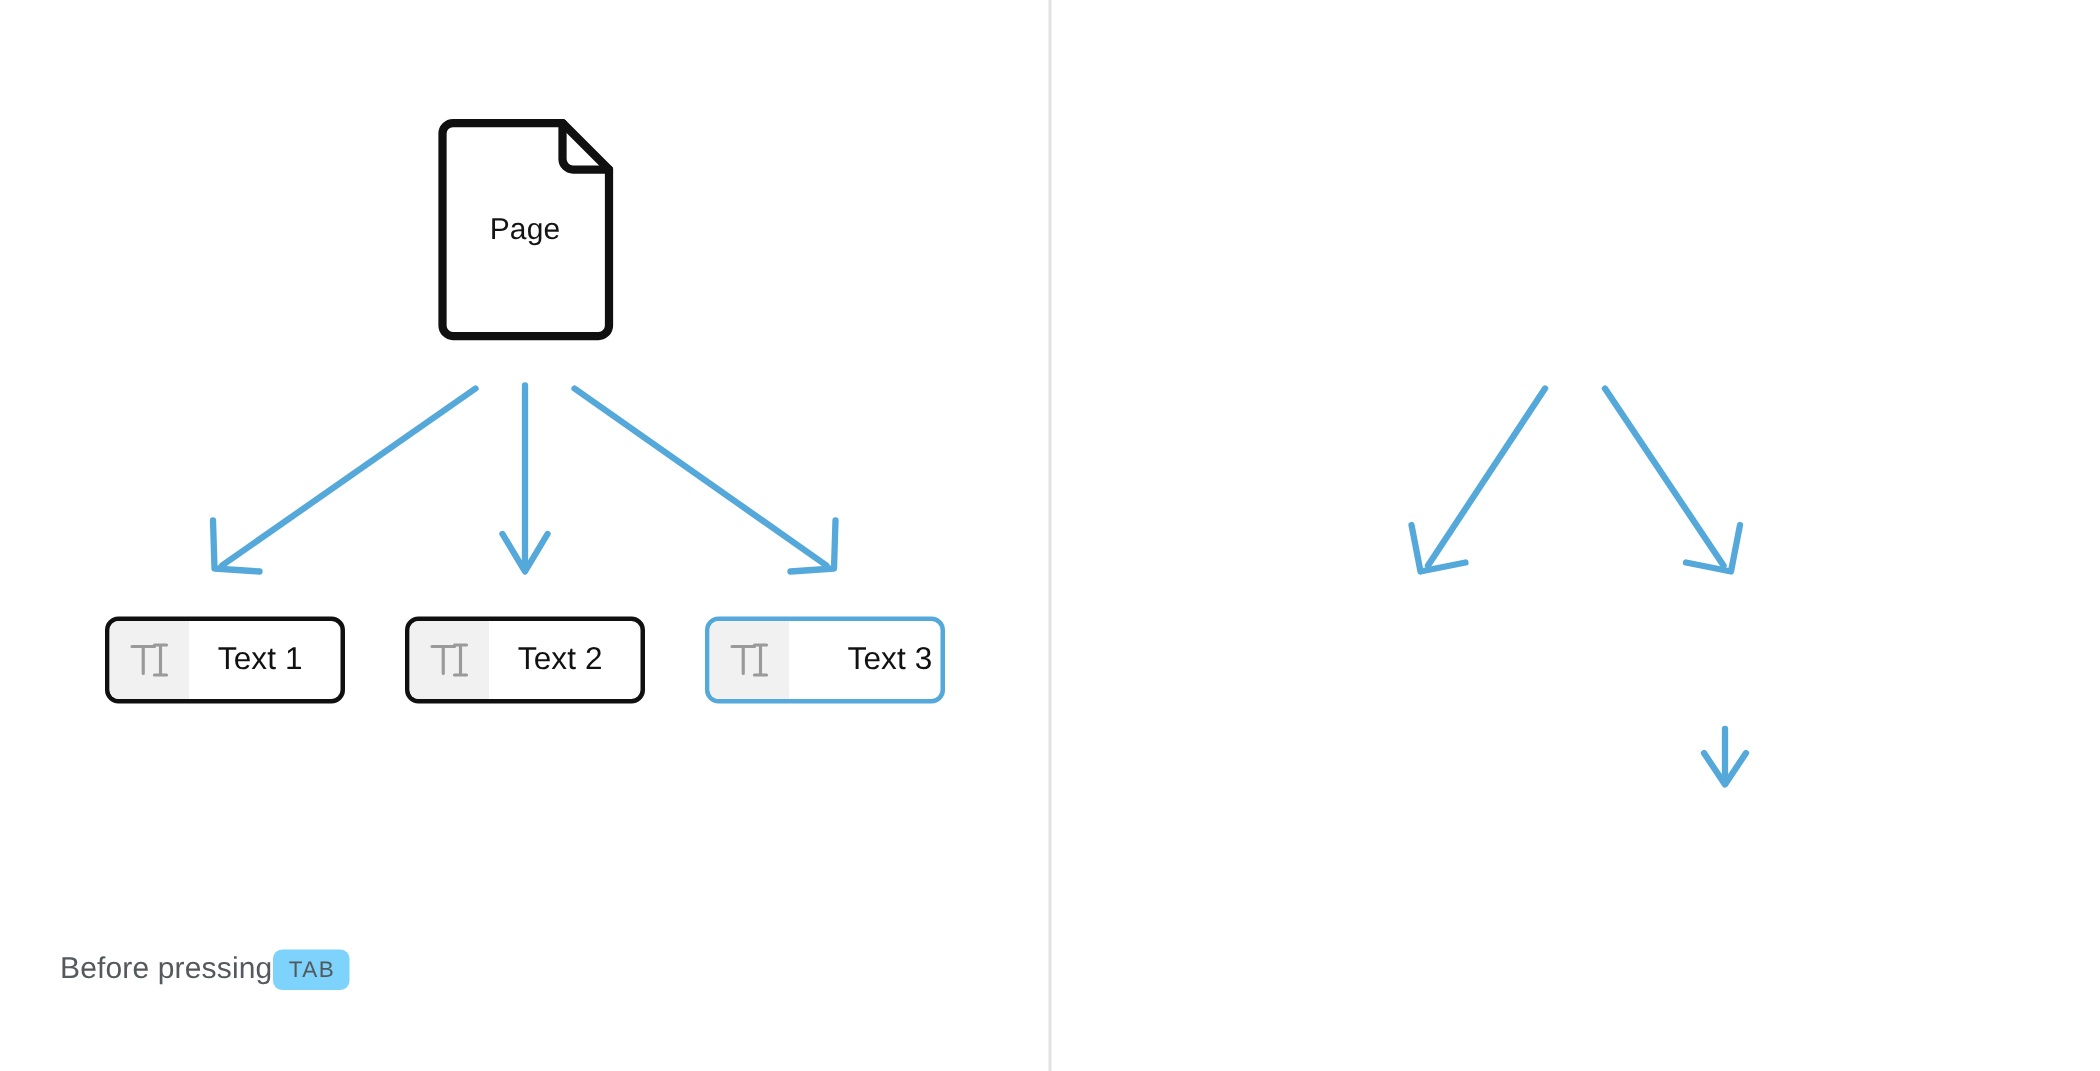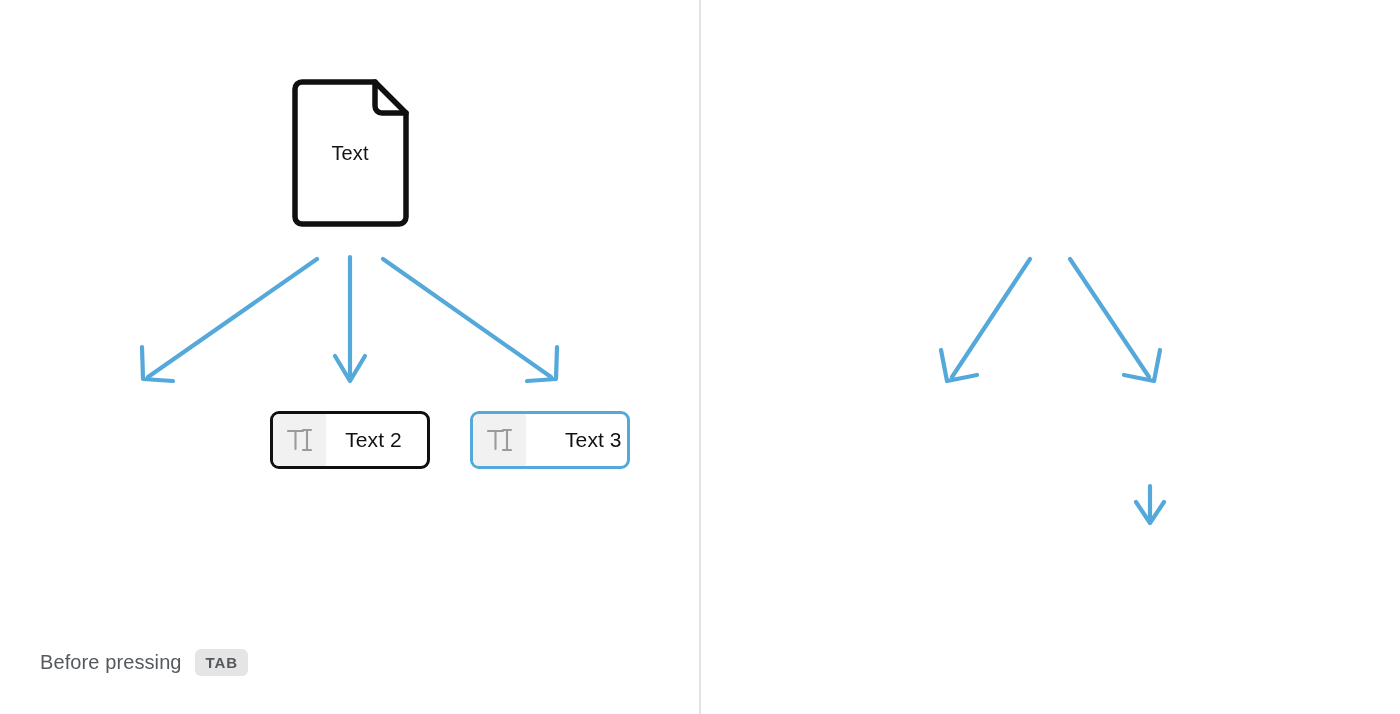--- a/index.html
+++ b/index.html
@@ -115,36 +115,35 @@
     fill: none;
     stroke: #54a8da;
     stroke-width: 4.2;
     stroke-linecap: round;
     stroke-linejoin: round;
   }
 
   
   .caption {
     position: absolute;
-    bottom: 38px;
-    display: flex;
-    align-items: center;
-    gap: 13px;
+    bottom: 54px;
+    display: flex;
+    align-items: center;
   }
   .caption-text {
     font-size: 20px;
     color: #55595d;
     letter-spacing: 0.1px;
   }
   .kbd {
-    background: #e5e5e5;
+    background: #7dd3fc;
     color: #54585c;
     border-radius: 6px;
     font-size: 15px;
-    font-weight: bold;
+    font-weight: normal;
     letter-spacing: 0.9px;
     padding: 6px 10px 6px 11px;
     line-height: 1;
   }
 </style>
 </head>
 <body>
 
 <div class="stage">
 
@@ -160,23 +159,32 @@
 
       <path class="arrow-path" d="M383,259 L551,377"></path>
       <path class="arrow-path" d="M557,347 L556,379 L527,381"></path>
     </svg>
 
     <div class="page-node" style="left:290px; top:78px;">
       <svg width="120" height="150" viewBox="0 0 120 150">
         <path d="M5,11 a7,7 0 0 1 7,-7 L85,4 L116,35 L116,139 a7,7 0 0 1 -7,7 L12,146 a7,7 0 0 1 -7,-7 Z" fill="#ffffff" stroke="#101010" stroke-width="5.5" stroke-linejoin="round"></path>
         <path d="M85,4 L85,28 a7,7 0 0 0 7,7 L116,35" fill="none" stroke="#101010" stroke-width="5.5" stroke-linejoin="round" stroke-linecap="round"></path>
       </svg>
-      <div class="page-label">Text</div>
-    </div>
-
+      <div class="page-label">Page</div>
+    </div>
+
+    <div class="text-node" style="left:70px; top:411px; width:160px;">
+      <span class="node-icon">
+        <svg width="30" height="26" viewBox="0 0 30 26">
+          <path d="M3,4 L18,4 M10.5,4 L10.5,22" fill="none" stroke="#9a9a9a" stroke-width="2.1" stroke-linecap="round"></path>
+          <path d="M18,3 L26,3 M18,23 L26,23 M22,3 L22,23" fill="none" stroke="#9a9a9a" stroke-width="2.1" stroke-linecap="round"></path>
+        </svg>
+      </span>
+      <span class="node-label">Text 1</span>
+    </div>
 
     <div class="text-node" style="left:270px; top:411px; width:160px;text-align:right;">
       <span class="node-icon">
         <svg width="30" height="26" viewBox="0 0 30 26">
           <path d="M3,4 L18,4 M10.5,4 L10.5,22" fill="none" stroke="#9a9a9a" stroke-width="2.1" stroke-linecap="round"></path>
           <path d="M18,3 L26,3 M18,23 L26,23 M22,3 L22,23" fill="none" stroke="#9a9a9a" stroke-width="2.1" stroke-linecap="round"></path>
         </svg>
       </span>
       <span class="node-label">Text 2</span>
     </div>

